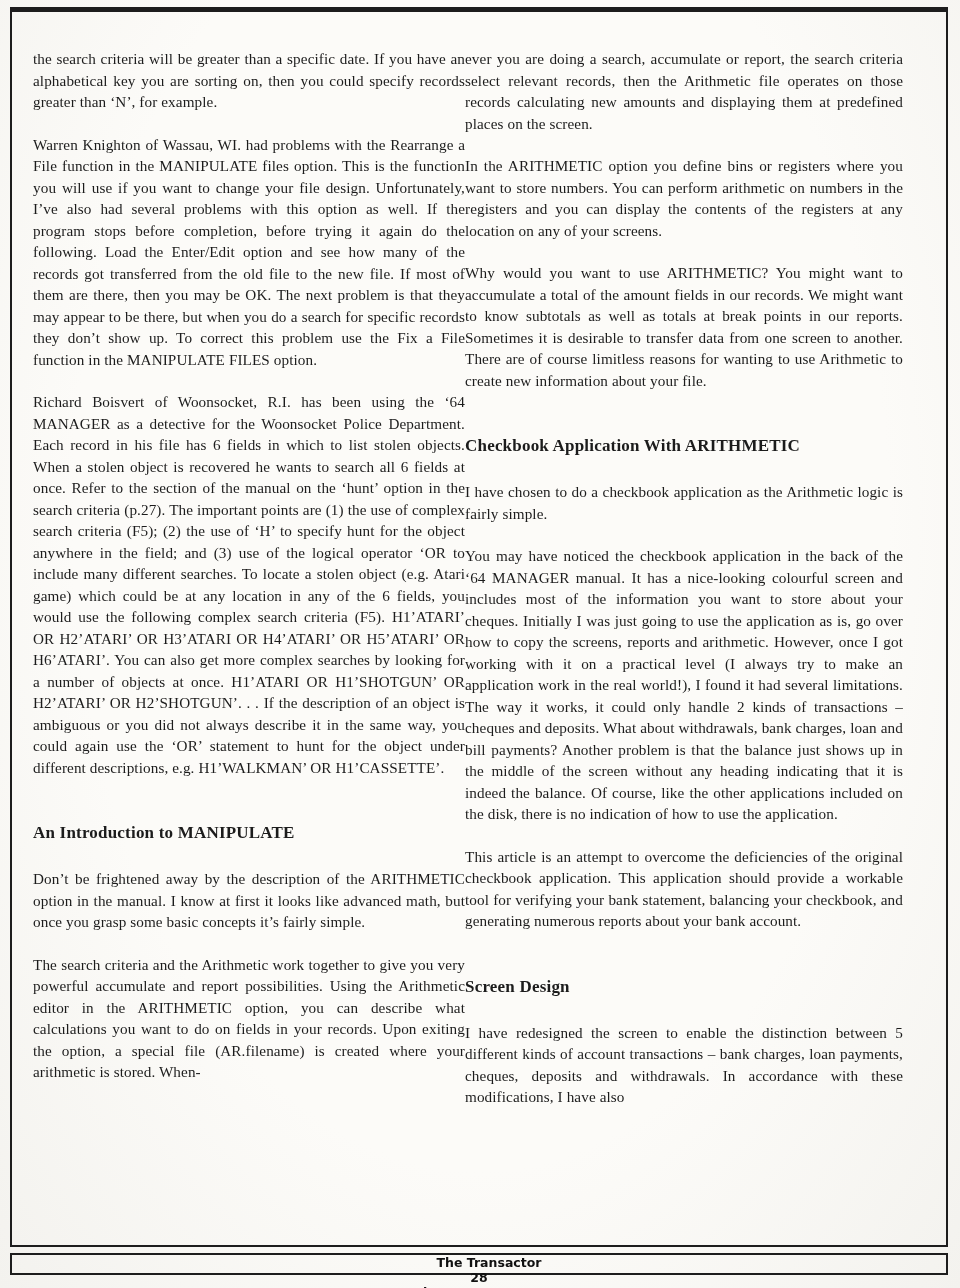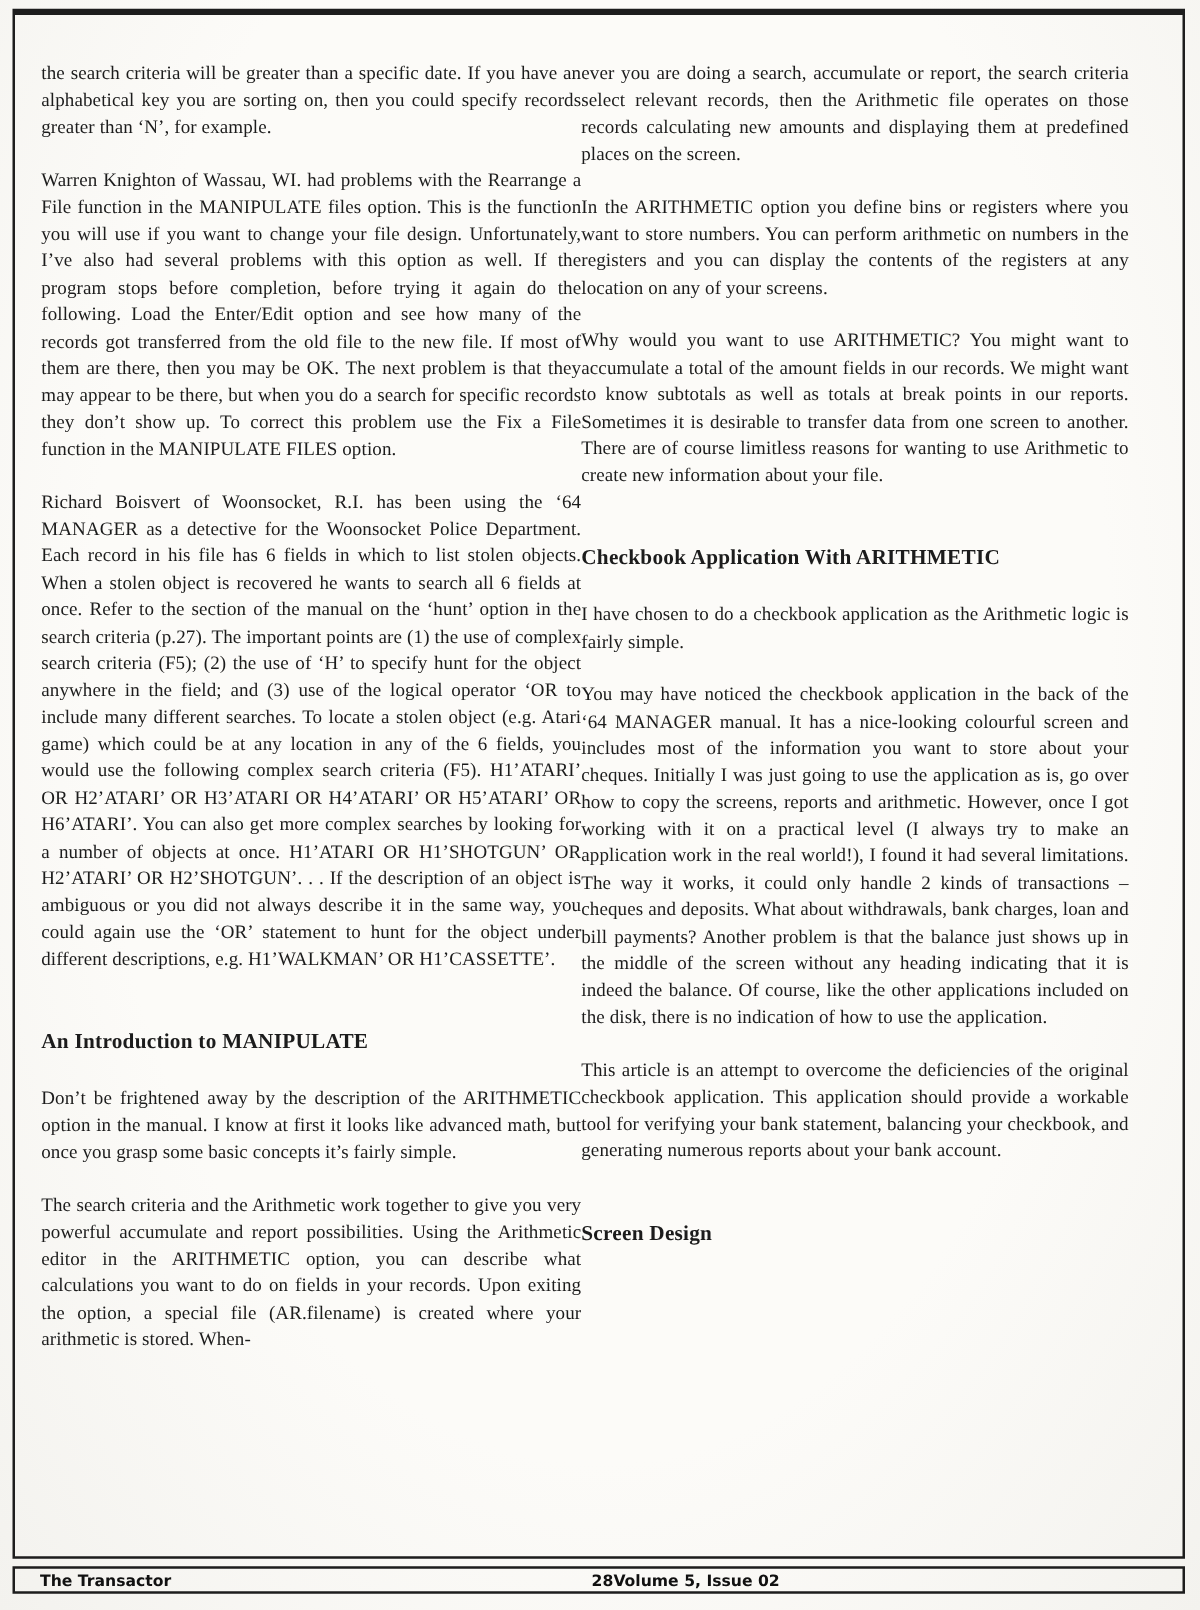--- a/index.html
+++ b/index.html
@@ -59,20 +59,21 @@
     border-top: 2px solid #1d1d1d;
     border-bottom: 2px solid #1d1d1d;
     border-left: 2px solid #1d1d1d;
     border-right: 2px solid #1d1d1d;
     display: flex;
     align-items: center;
     font-family: "DejaVu Sans", sans-serif;
     font-weight: bold;
     font-size: 12.5px;
     color: #111;
+    flex-direction: column;
   }
   .footer .fleft   { flex: 1; padding-left: 20px; text-align: left; }
   .footer .fcenter { flex: 0 0 auto; text-align: center; }
   .footer .fright  { flex: 1; padding-right: 14px; }
 </style>
 </head>
 <body>
 
 <div class="page">
 
@@ -90,20 +91,21 @@
 
       <div class="col col-right">
         <p>ever you are doing a search, accumulate or report, the search criteria select relevant records, then the Arithmetic file operates on those records calculating new amounts and displaying them at predefined places on the screen.</p>
         <p>In the ARITHMETIC option you define bins or registers where you want to store numbers. You can perform arithmetic on numbers in the registers and you can display the contents of the registers at any location on any of your screens.</p>
         <p>Why would you want to use ARITHMETIC? You might want to accumulate a total of the amount fields in our records. We might want to know subtotals as well as totals at break points in our reports. Sometimes it is desirable to transfer data from one screen to another. There are of course limitless reasons for wanting to use Arithmetic to create new information about your file.</p>
         <h2>Checkbook Application With ARITHMETIC</h2>
         <p>I have chosen to do a checkbook application as the Arithmetic logic is fairly simple.</p>
         <p>You may have noticed the checkbook application in the back of the ‘64 MANAGER manual. It has a nice-looking colourful screen and includes most of the information you want to store about your cheques. Initially I was just going to use the application as is, go over how to copy the screens, reports and arithmetic. However, once I got working with it on a practical level (I always try to make an application work in the real world!), I found it had several limitations. The way it works, it could only handle 2 kinds of transactions – cheques and deposits. What about withdrawals, bank charges, loan and bill payments? Another problem is that the balance just shows up in the middle of the screen without any heading indicating that it is indeed the balance. Of course, like the other applications included on the disk, there is no indication of how to use the application.</p>
         <p>This article is an attempt to overcome the deficiencies of the original checkbook application. This application should provide a workable tool for verifying your bank statement, balancing your checkbook, and generating numerous reports about your bank account.</p>
         <h2>Screen Design</h2>
+        <p>I have redesigned the screen to enable the distinction between 5 different kinds of account transactions – bank charges, loan payments, cheques, deposits and withdrawals. In accordance with these modifications, I have also</p>
       </div>
 
     </div>
   </div>
 
   <div class="footer">
     <span class="fleft">The Transactor</span>
     <span class="fcenter">28</span>
     <span class="fright">Volume 5, Issue 02</span>
   </div>

